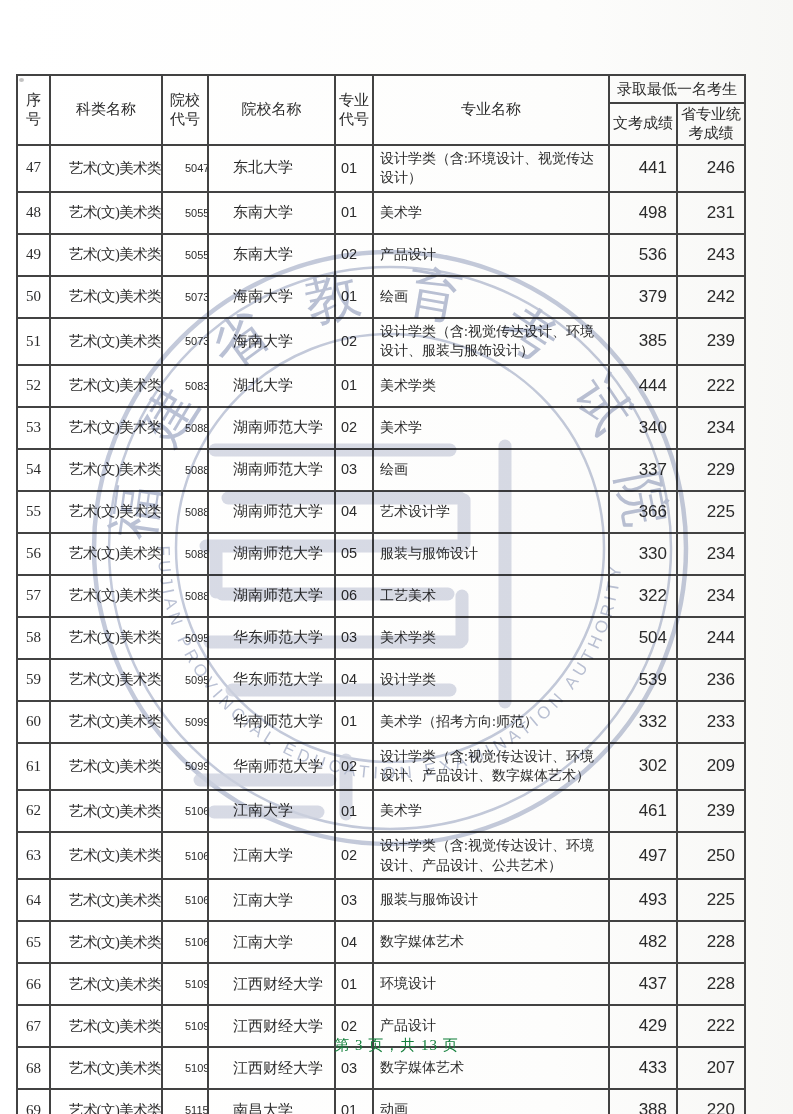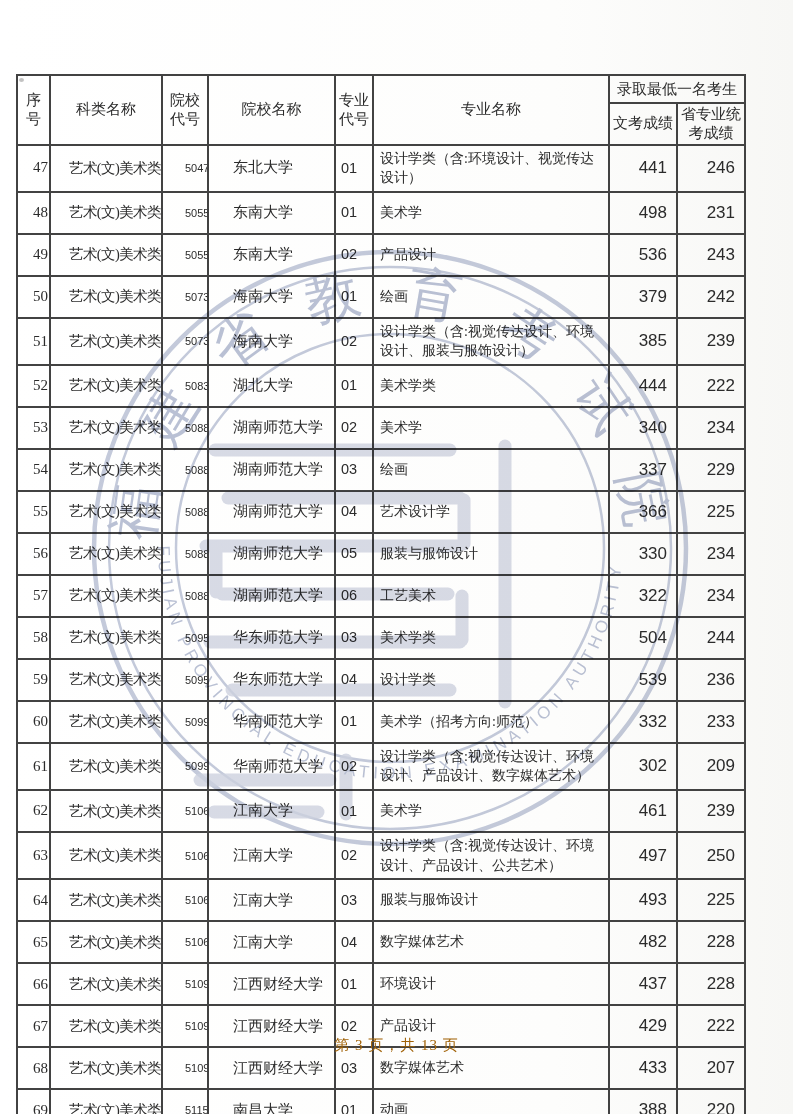--- a/index.html
+++ b/index.html
@@ -25,32 +25,32 @@
   col.w-major{width:236px}
   col.w-s1{width:68px}
   col.w-s2{width:68px}
 
   th,td{border:2px solid #424242;overflow:hidden;vertical-align:middle;}
   th{font-weight:normal;font-size:15px;text-align:center;padding:1px 2px;line-height:1.25;}
   .th-group{height:24px;}
   .th-sub{height:36px;}
   td{font-size:15px;height:34px;padding:2px 5px;line-height:1.3;}
 
-  .c-no{text-align:left;padding:2px 15px;}
+  .c-no{text-align:left;padding:2px 8px;}
   .c-cat{white-space:nowrap;font-size:14.5px;letter-spacing:-0.6px;padding-left:18px;}
   .c-code{font-family:"Liberation Sans","DejaVu Sans",sans-serif;font-size:11px;padding-left:22px;}
   .c-school{padding-left:24px;}
   .c-mcode{font-family:"Liberation Sans","DejaVu Sans",sans-serif;font-size:14.5px;padding-left:5px;}
   .c-major{font-size:14px;line-height:1.4;padding:3px 6px;}
   .c-score{text-align:right;padding-right:9px;font-family:"Liberation Sans","DejaVu Sans",sans-serif;font-size:17px;}
 
   
   .footer{
     position:absolute;top:1036px;left:0;width:100%;
-    text-align:center;font-size:15px;letter-spacing:1px;color:#a16207;
+    text-align:center;font-size:15px;letter-spacing:1px;color:#15803d;
   }
 
   
   svg.stamp{
     position:absolute;left:0;top:0;width:793px;height:1114px;
     pointer-events:none;mix-blend-mode:multiply;opacity:.88;
     filter:blur(.45px);
   }
   svg.stamp .ring{fill:none;stroke:#bcc3d6;}
   svg.stamp .cjk{font-size:54px;fill:#b1b9cf;font-family:"DejaVu Serif","Liberation Serif",serif;}

